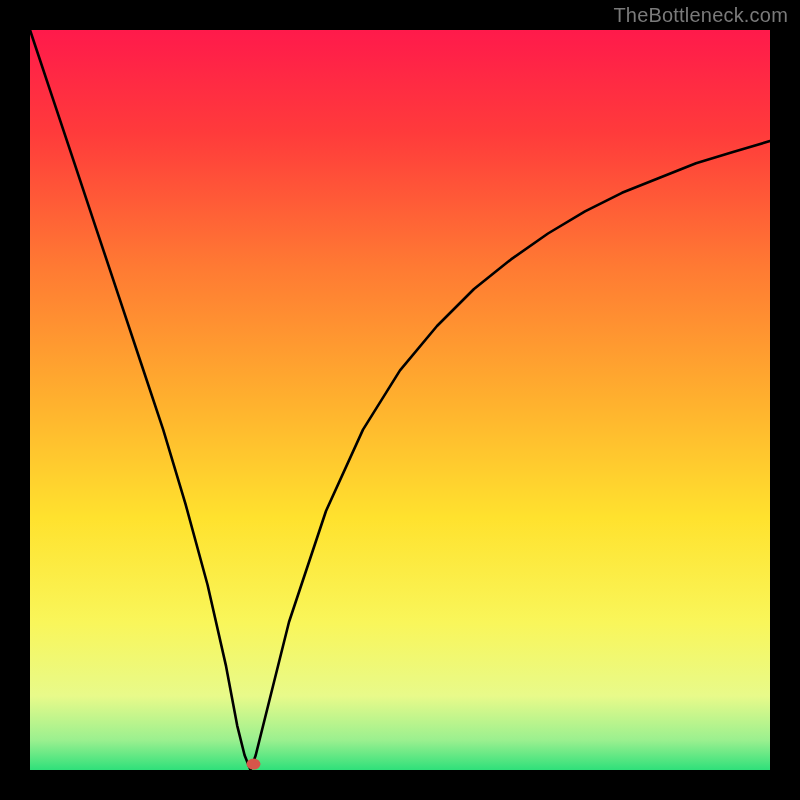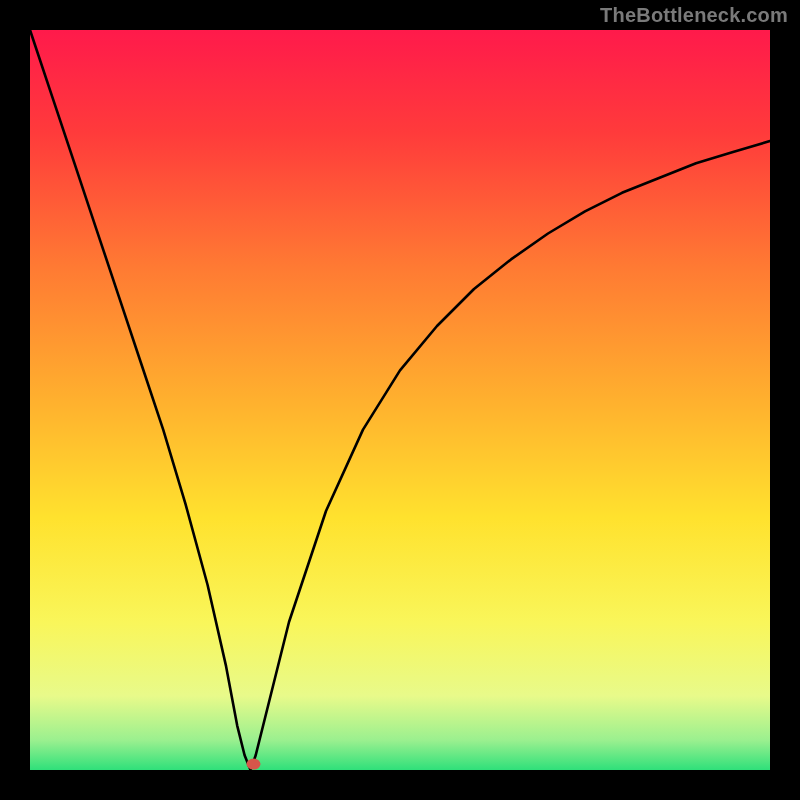--- a/index.html
+++ b/index.html
@@ -24,21 +24,21 @@
     width: 740px;
     height: 740px;
     
   }
   .watermark {
     position: absolute;
     top: 4px;
     right: 12px;
     color: #7a7a7a;
     font-size: 20px;
-    font-weight: 700;
+    font-weight: 400;
     letter-spacing: 0.2px;
     user-select: none;
   }
   svg.curve {
     position: absolute;
     left: 0;
     top: 0;
     width: 740px;
     height: 740px;
     overflow: visible;

